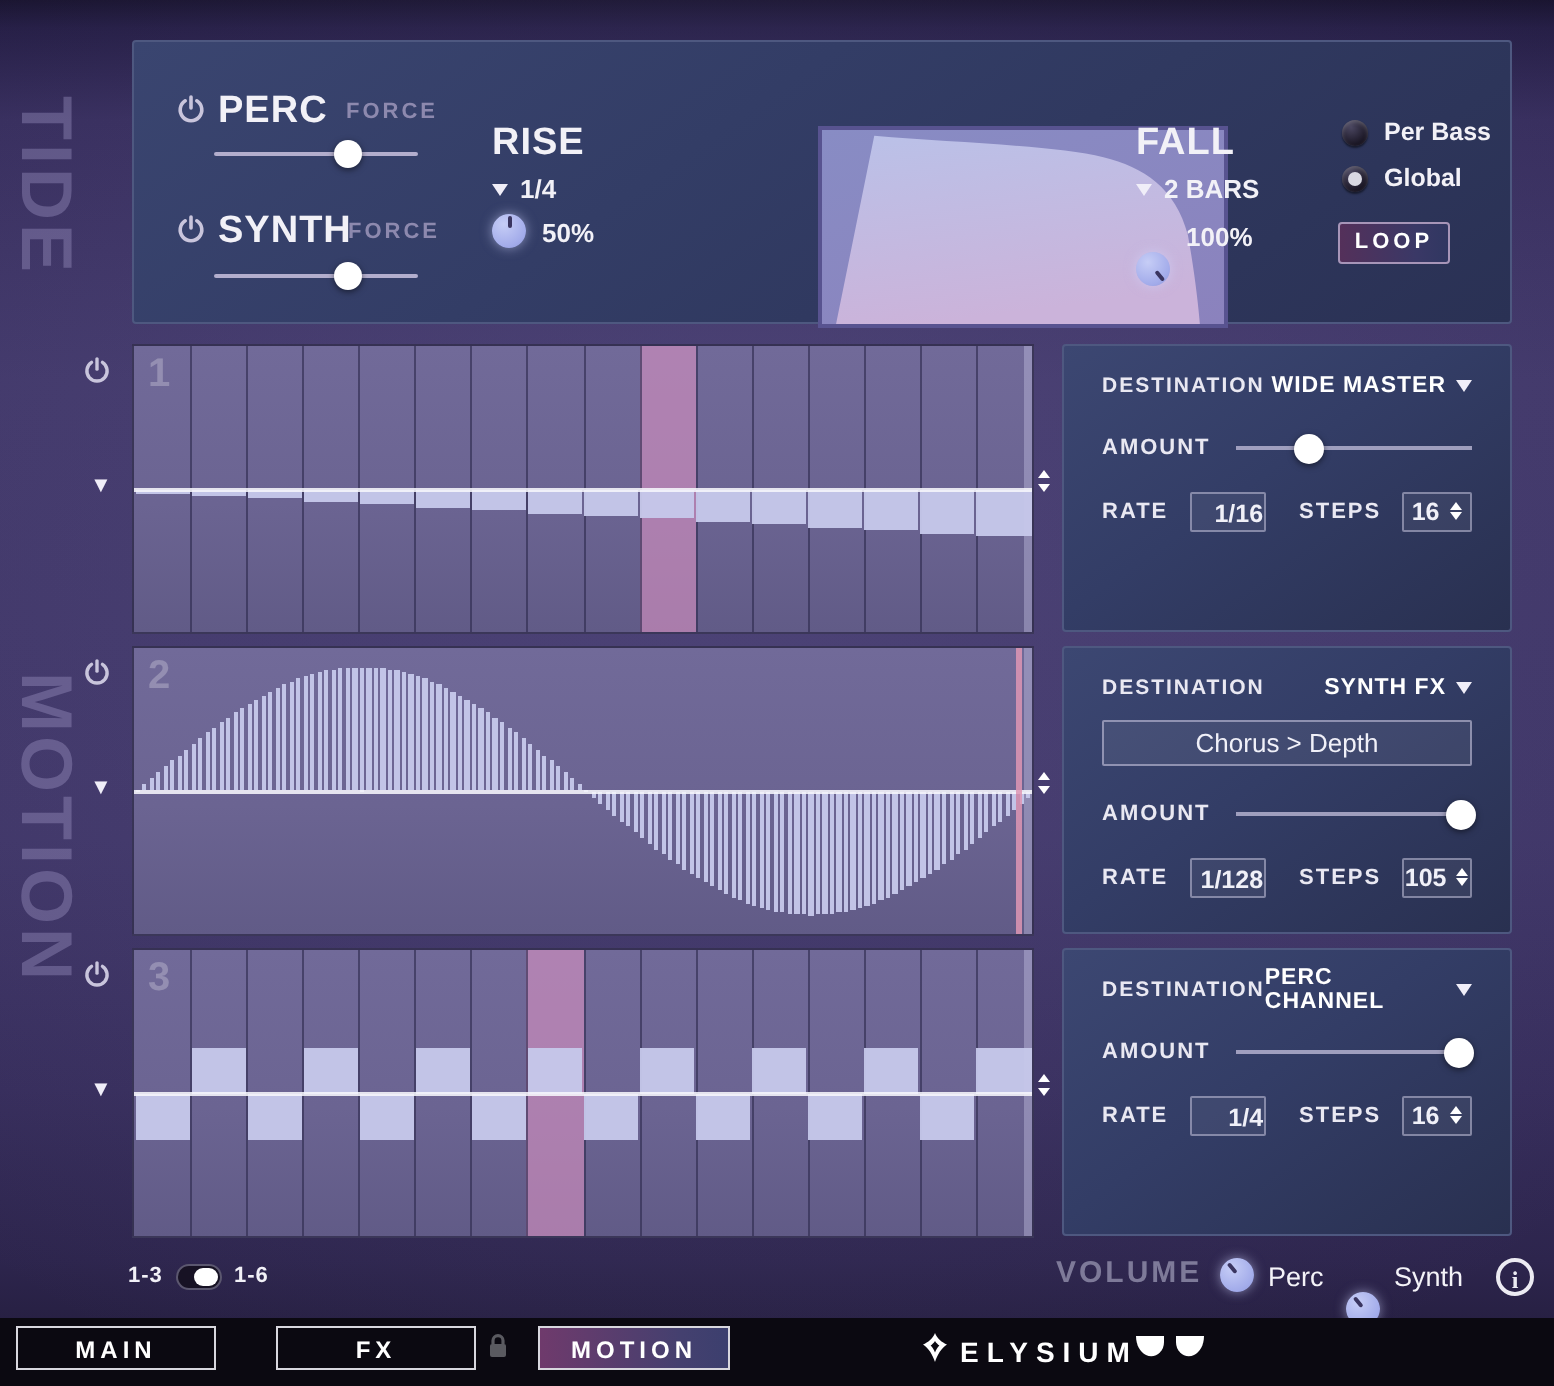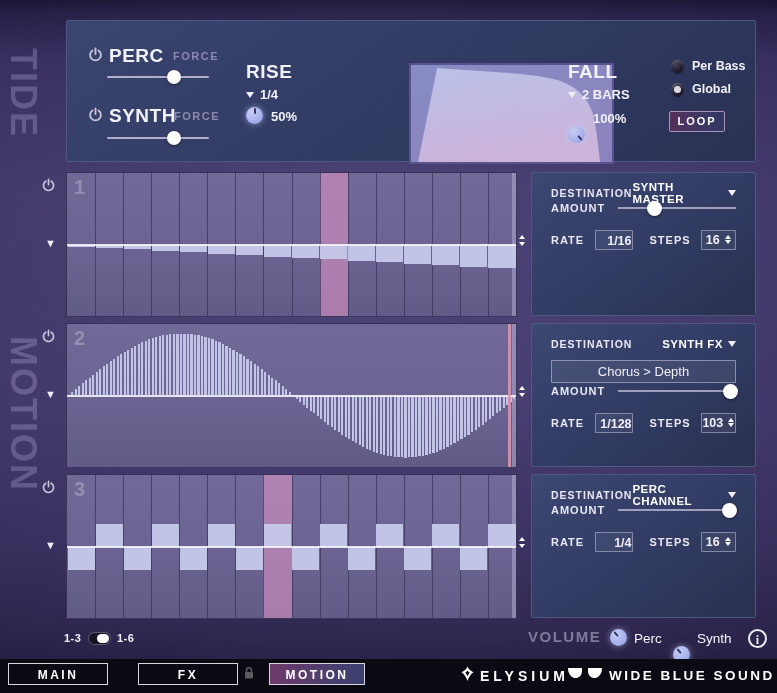--- a/index.html
+++ b/index.html
@@ -62,21 +62,21 @@
   .edge-strip{position:absolute;right:0;top:0;bottom:0;width:4px;background:rgba(200,198,230,.4);z-index:2;}
 
   
   .lane-panel{position:absolute;left:531px;top:0;width:225px;height:144px;background:linear-gradient(145deg,#3c4772 0%,#333d66 45%,#293050 100%);border:1px solid #4e5880;border-radius:2px;box-sizing:border-box;padding:13px 19px 11px 19px;}
   .prow1{display:flex;justify-content:space-between;align-items:center;height:14px;}
   .dest-lbl{color:#e9e8f2;font-size:10.5px;font-weight:bold;letter-spacing:1px;}
   .dest-val{color:#fff;font-size:11.5px;font-weight:bold;letter-spacing:.5px;display:flex;align-items:center;gap:5px;}
   .dest-val .tri-down{border-left-width:4.5px;border-right-width:4.5px;border-top-width:6px;}
   .param-box{margin-top:9px;height:21px;border:1px solid rgba(205,203,228,.55);background:rgba(255,255,255,.07);color:#f0f0f8;font-size:13px;text-align:center;line-height:21px;border-radius:1px;}
   .param-box.lit{background:rgba(255,255,255,.16);}
-  .prow3{display:flex;align-items:center;height:16px;}
+  .prow3{display:flex;align-items:center;margin-top:16px;height:16px;}
   .small-cap{color:#e9e8f2;font-size:11px;font-weight:bold;letter-spacing:1px;}
   .amt-slider{position:relative;flex:1;margin-left:13px;height:16px;}
   .amt-slider .track{position:absolute;left:0;right:0;top:7px;height:2px;background:rgba(196,192,220,.75);}
   .amt-slider .thumb{position:absolute;top:0.5px;width:15px;height:15px;margin-left:-8px;border-radius:50%;background:#fff;box-shadow:0 1px 3px rgba(0,0,0,.5);}
   .prow4{display:flex;align-items:center;margin-top:13px;height:21px;}
   .vbox{height:20px;border:1px solid rgba(205,203,228,.5);background:rgba(255,255,255,.06);color:#f0f0f8;font-size:12.5px;font-weight:bold;text-align:right;line-height:20px;border-radius:1px;box-sizing:border-box;}
   .rate-box{width:55px;margin-left:11px;}
   .steps-box{width:52px;margin-left:10px;display:flex;align-items:center;justify-content:center;gap:5px;}
   .spinner{display:flex;flex-direction:column;gap:1.5px;}
 
@@ -217,21 +217,21 @@
 
       <div class="lane-updown">
         <span class="tri-up-s"></span>
         <span class="tri-dn-s"></span>
       </div>
 
       <div class="lane-panel">
         <div class="prow1">
           <span class="dest-lbl">DESTINATION</span>
           <span class="dest-val">
-            <span>SYNTH MASTER</span>
+            <span>WIDE MASTER</span>
             <span class="tri-down"></span>
           </span>
         </div>
         <div class="prow3">
           <span class="small-cap">AMOUNT</span>
           <span class="amt-slider">
             <span class="track"></span>
             <span class="thumb" style="left: 31%;"></span>
           </span>
         </div>
@@ -410,21 +410,21 @@
           <span class="amt-slider">
             <span class="track"></span>
             <span class="thumb" style="left: 96%;"></span>
           </span>
         </div>
         <div class="prow4">
           <span class="small-cap">RATE</span>
           <span class="vbox rate-box">1/128</span>
           <span class="small-cap" style="margin-left:17px">STEPS</span>
           <span class="vbox steps-box">
-            <span>103</span>
+            <span>105</span>
             <span class="spinner">
               <span class="tri-up-s"></span>
               <span class="tri-dn-s"></span>
             </span>
           </span>
         </div>
       </div>
     </div>
       <div class="lane-row" style="top: 474px;">
       <svg class="lane-power" viewBox="0 0 15 16">
@@ -535,16 +535,15 @@
 
     <svg class="abs" style="left:460px;top:7px" width="15" height="16" viewBox="0 0 14 16">
       <path d="M7 0.5 C8 3.2 10.5 5.2 13 6.3 C10.2 8 8.2 11.5 7 15 C5.8 11.5 3.8 8 1 6.3 C3.5 5.2 6 3.2 7 0.5 Z M7 4.5 C6.4 5.5 5.6 6.2 4.8 6.8 C5.8 7.8 6.5 9 7 10.2 C7.5 9 8.2 7.8 9.2 6.8 C8.4 6.2 7.6 5.5 7 4.5 Z" fill="#fff"></path>
     </svg>
     <div class="abs brand-txt" style="left:480px;top:9px;font-size:14px;letter-spacing:4px">ELYSIUM</div>
 
     <svg class="abs" style="left:567px;top:8px" width="36" height="14" viewBox="0 0 36 14">
       <path d="M1 1 L15 1 L15 4 C15 9.5 10 12.5 6 10.5 C3 9 1 5.5 1 1 Z" fill="#fff"></path>
       <path d="M35 1 L21 1 L21 4 C21 9.5 26 12.5 30 10.5 C33 9 35 5.5 35 1 Z" fill="#fff"></path>
     </svg>
-    <div class="abs brand-txt" style="left:609px;top:9px;font-size:13.5px;letter-spacing:2.5px">WIDE BLUE SOUND</div>
   </div>
 
 </div>
 
 </body></html>

